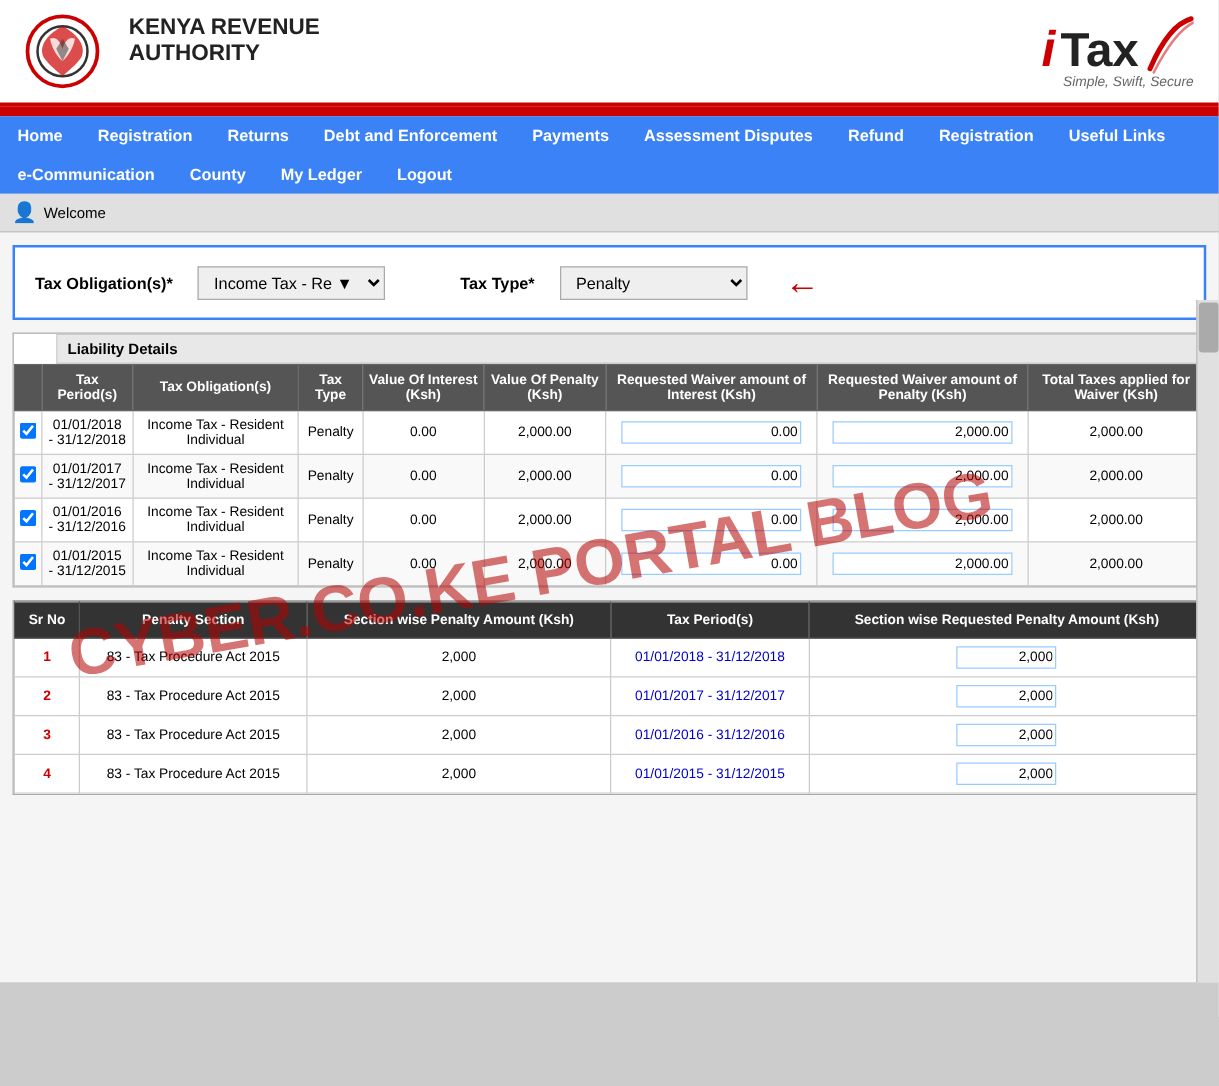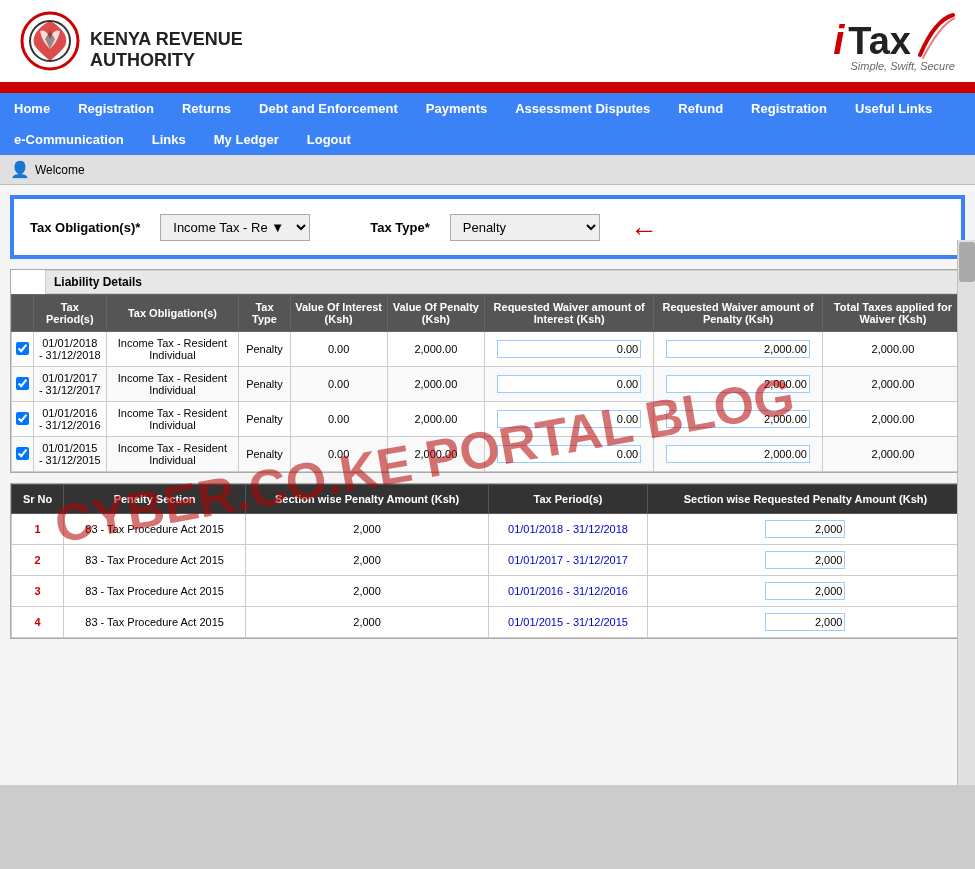--- a/index.html
+++ b/index.html
@@ -1,40 +1,40 @@
 <!DOCTYPE html>
 <html><head>
   <meta charset="utf-8">
   <style>
     * { margin: 0; padding: 0; box-sizing: border-box; }
     body { font-family: Arial, sans-serif; font-size: 12px; background: #ccc; width: 975px; }
 
     
     .header { background: #fff; display: flex; align-items: center; justify-content: space-between; padding: 10px 20px; border-bottom: 3px solid #cc0000; }
-    .kra-logo { display: flex; align-items: flex-end; gap: 10px; }
+    .kra-logo { display: flex; align-items: flex-start; gap: 23px; }
     .kra-logo-icon { width: 60px; height: 60px; }
     .itax-logo { text-align: right; }
 
     
     .red-bar { background: #cc0000; height: 8px; }
 
     
     .nav-bar { background: #3b82f6; display: flex; flex-wrap: wrap; }
     .nav-bar a { color: #fff; text-decoration: none; padding: 8px 14px; display: inline-block; font-size: 13px; font-weight: bold; }
     .nav-row { display: flex; width: 100%; }
 
     
     .welcome-bar { background: #e0e0e0; padding: 5px 10px; display: flex; align-items: center; gap: 5px; border-bottom: 1px solid #bbb; }
     .welcome-icon { font-size: 16px; }
 
     
     .main-content { background: #f5f5f5; padding: 10px; min-height: 600px; }
 
     
-    .tax-obligation-box { border: 4px solid #3b82f6; background: #fff; padding: 12px 16px; margin-bottom: 10px; display: flex; align-items: center; gap: 20px; flex-wrap: wrap; }
+    .tax-obligation-box { border: 2px solid #3b82f6; background: #fff; padding: 12px 16px; margin-bottom: 10px; display: flex; align-items: center; gap: 20px; flex-wrap: wrap; }
     .tax-obligation-box label { font-size: 13px; font-weight: bold; }
     .tax-obligation-box select { padding: 4px 8px; border: 1px solid #aaa; font-size: 13px; min-width: 150px; }
 
     
     .section-title { background: #e8e8e8; border: 1px solid #ccc; padding: 4px 8px; font-weight: bold; font-size: 12px; margin-bottom: 0; margin-left: 34px; }
 
     
     .liability-table { width: 100%; border-collapse: collapse; font-size: 11px; }
     .liability-table th { background: #555; color: #fff; padding: 6px 4px; text-align: center; border: 1px solid #666; }
     .liability-table td { border: 1px solid #ccc; padding: 5px 4px; text-align: center; vertical-align: middle; background: #fff; }
@@ -105,21 +105,21 @@
     <a href="#">Returns</a>
     <a href="#" style="font-weight:bold;">Debt and Enforcement</a>
     <a href="#">Payments</a>
     <a href="#">Assessment Disputes</a>
     <a href="#">Refund</a>
     <a href="#">Registration</a>
     <a href="#">Useful Links</a>
   </div>
   <div class="nav-row">
     <a href="#">e-Communication</a>
-    <a href="#">Links</a>
+    <a href="#">County</a>
     <a href="#">My Ledger</a>
     <a href="#">Logout</a>
   </div>
 </nav>
 
 <div class="welcome-bar">
   <span class="welcome-icon">👤</span>
   <span>Welcome</span>
 </div>
 

